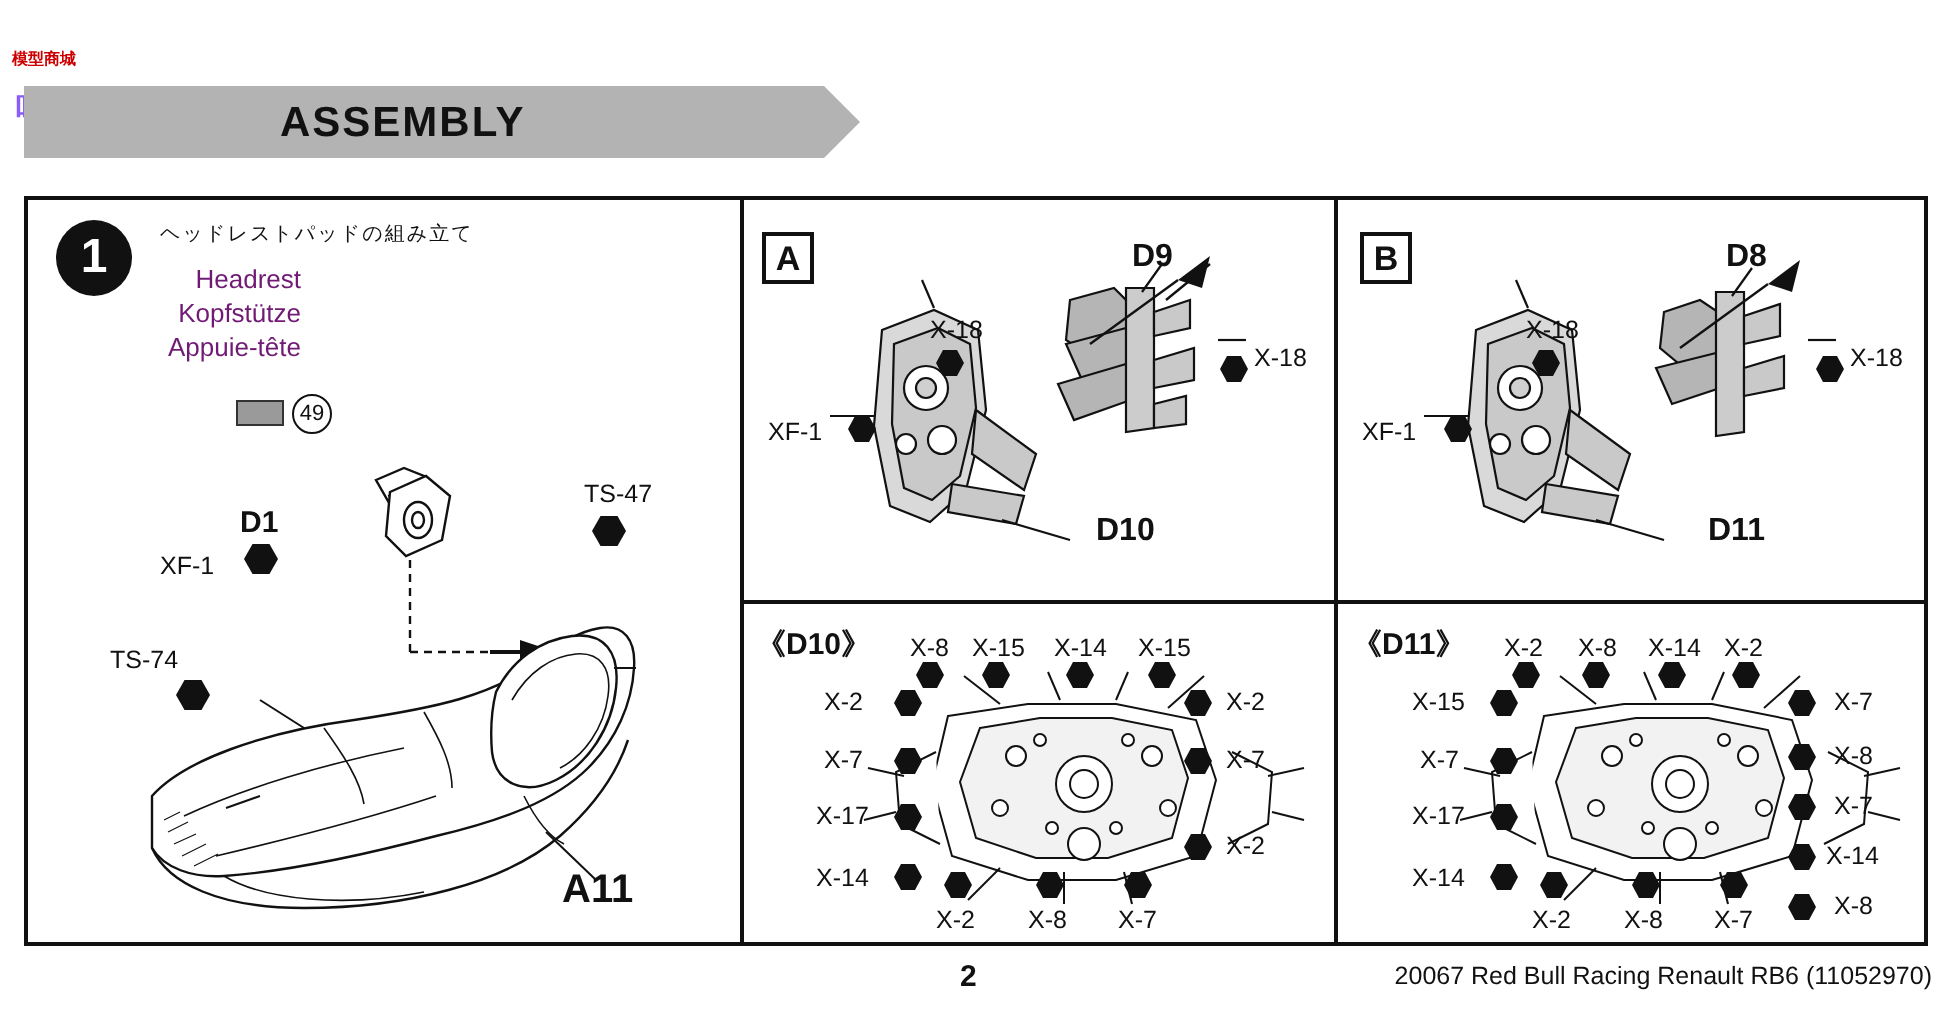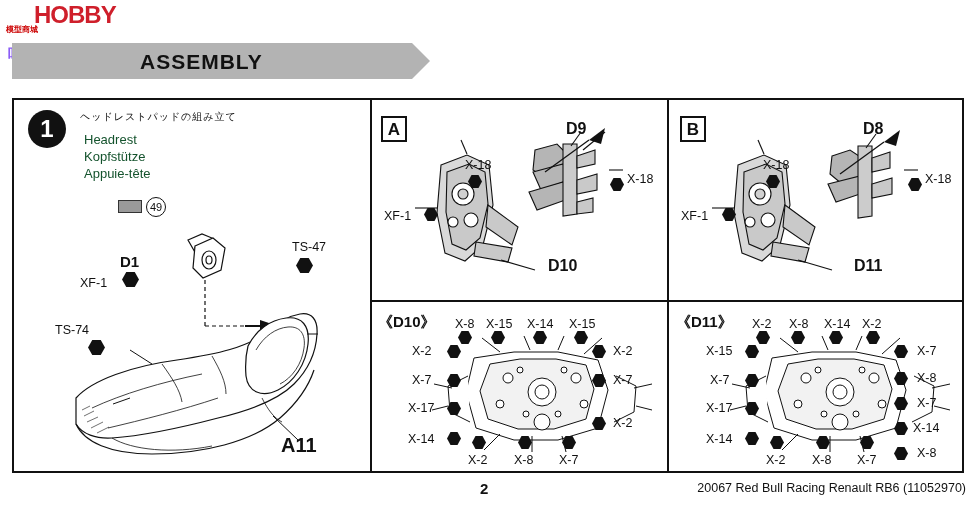--- a/index.html
+++ b/index.html
@@ -18,21 +18,21 @@
   .banner-arrow{position:absolute;left:412px;top:43px;width:0;height:0;border-top:18px solid transparent;border-bottom:18px solid transparent;border-left:18px solid #b3b3b3;}
   .banner-title{position:absolute;left:140px;top:50px;font-size:21px;font-weight:bold;letter-spacing:1px;color:#111;}
 
   
   .sheet{position:absolute;left:12px;top:98px;width:952px;height:375px;border:2px solid #111;box-sizing:border-box;}
   .vdiv{position:absolute;top:0;width:2px;height:375px;background:#111;}
 
   
   .step-circle{position:absolute;left:28px;top:110px;width:38px;height:38px;border-radius:50%;background:#111;color:#fff;font-size:24px;font-weight:bold;text-align:center;line-height:38px;}
   .jp-title{position:absolute;left:80px;top:110px;font-size:10px;color:#111;font-family:"DejaVu Sans",sans-serif;letter-spacing:1px;}
-  .lang{position:absolute;left:84px;top:131px;font-size:13px;color:#14532d;line-height:17px;}
+  .lang{position:absolute;left:84px;top:131px;font-size:13px;color:#701a75;line-height:17px;text-align:right;}
 
   
   .panel-letter{position:absolute;width:26px;height:26px;border:2px solid #111;box-sizing:border-box;font-size:17px;font-weight:bold;text-align:center;line-height:23px;color:#111;}
 
   
   .lbl{position:absolute;font-size:12.5px;color:#111;white-space:nowrap;}
   .lbl-b{position:absolute;font-size:15px;font-weight:bold;color:#111;white-space:nowrap;}
   .lbl-bb{position:absolute;font-size:14px;font-weight:bold;color:#111;white-space:nowrap;}
 
   
@@ -49,21 +49,20 @@
   svg{position:absolute;left:0;top:0;overflow:visible;}
 </style>
 </head>
 <body>
 
 <div class="site-header">
   <div class="logo-block">
     <div class="logo-cn">吗喽店</div>
     <div class="logo-sub">模型商城</div>
   </div>
-  <div class="hobby-word">HOBBY</div>
 </div>
 
 <div class="banner"></div>
 <div class="banner-arrow"></div>
 <div class="banner-title">ASSEMBLY</div>
 
 <div class="sheet"></div>
 <div class="vdiv" style="left:370px;top:98px;"></div>
 <div class="vdiv" style="left:667px;top:98px;"></div>
 <div style="position:absolute;left:372px;top:300px;width:295px;height:2px;background:#111;"></div>

